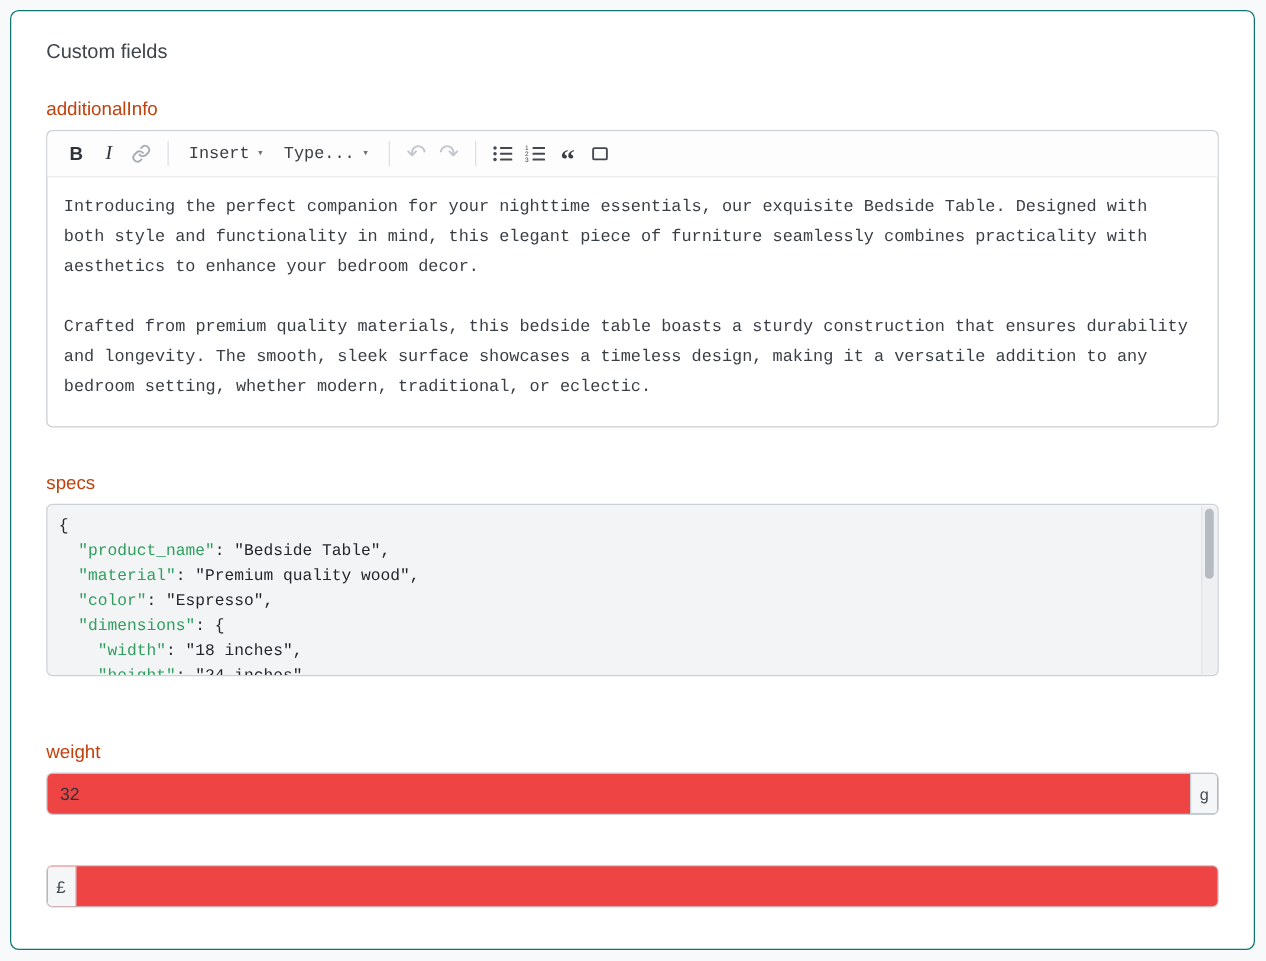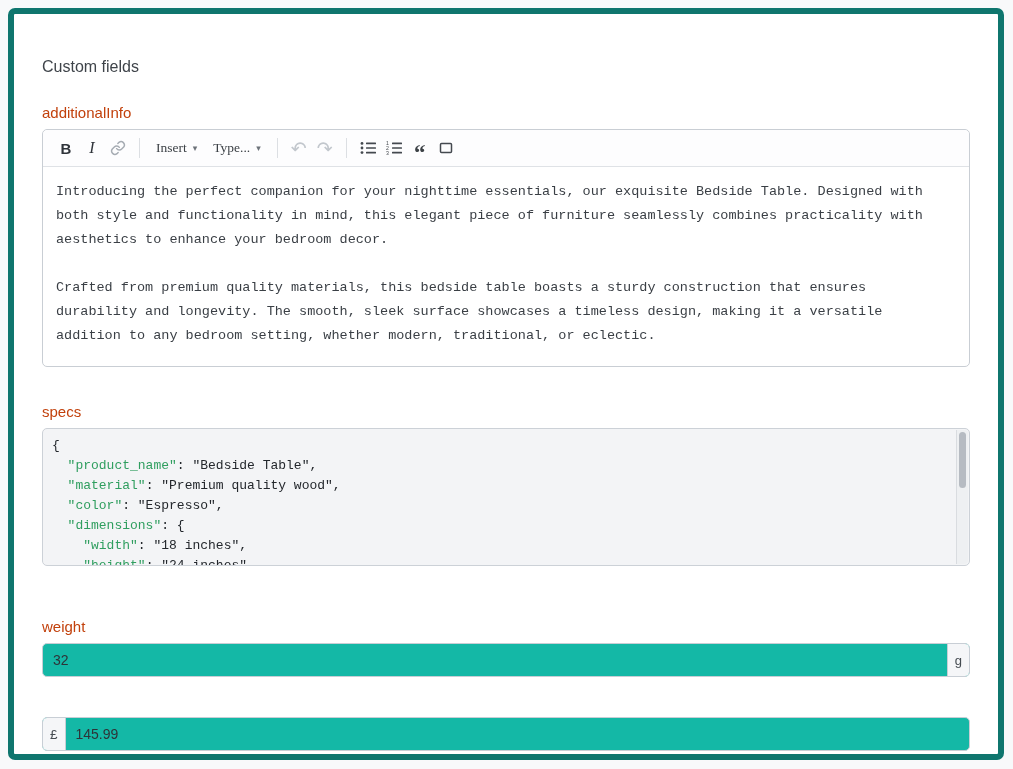--- a/index.html
+++ b/index.html
@@ -8,23 +8,23 @@
     background: #f8f9fa;
     font-family: "Liberation Sans", sans-serif;
     position: relative;
     overflow: hidden;
   }
   .card {
     position: absolute;
     left: 8px; top: 8px;
     width: 996px; height: 752px;
     background: #ffffff;
-    border: 6px solid #0f766e;
+    border: 1px solid #0f766e;
     border-radius: 7px;
-    padding: 44px 28px 30px;
+    padding: 24px 28px 30px;
     overflow: hidden;
   }
   .card-title {
     font-size: 16px;
     font-weight: 400;
     color: #3f444a;
     margin-bottom: 28px;
   }
   .field-label {
     display: block;
@@ -69,21 +69,21 @@
     display: inline-flex;
     align-items: center;
     gap: 6px;
     height: 26px;
     padding: 0 8px;
     border: none;
     background: transparent;
     font-size: 13.5px;
     color: #3c4146;
     cursor: pointer;
-    font-family: Liberation Serif, serif;
+    font-family: Liberation Mono, monospace;
   }
   .caret { font-size: 9px; color: #6d737a; line-height: 1; }
   .muted-glyph { color: #c2c7cd; font-size: 19px; line-height: 1; }
   .quote-glyph {
     font-family: "Liberation Serif", serif;
     font-weight: 700;
     font-size: 23px;
     line-height: 10px;
     color: #3c4146;
     transform: translateY(5px);
@@ -147,21 +147,21 @@
     grid-template-columns: 1fr;
     column-gap: 33px;
     row-gap: 40px;
   }
   .input-group {
     display: flex;
     align-items: stretch;
     height: 34px;
     border: 1px solid #c8ced5;
     border-radius: 5px;
-    background: #14b8a6;
+    background: #ef4444;
     overflow: hidden;
   }
   .input-group input {
     flex: 1;
     border: none;
     outline: none;
     padding: 0 10px;
     font-size: 14px;
     color: #2e3338;
     font-family: inherit;
@@ -307,21 +307,20 @@
       <label class="field-label">weight</label>
       <div class="input-group">
         <input type="text" value="32" style="">
         <span class="adorn suffix">g</span>
       </div>
     </div>
 
     <div>
       <div class="input-group">
         <span class="adorn prefix">£</span>
-        <input type="text" value="145.99" style="">
       </div>
     </div>
 
     <div>
       <label class="field-label">pageType</label>
       <div class="select">
         <span>Static</span>
         <span>
           <svg width="12" height="8" viewBox="0 0 12 8" fill="none" stroke="#3a3f44" stroke-width="1.6" stroke-linecap="round">
             <polyline points="1.5,1.5 6,6 10.5,1.5"></polyline>

